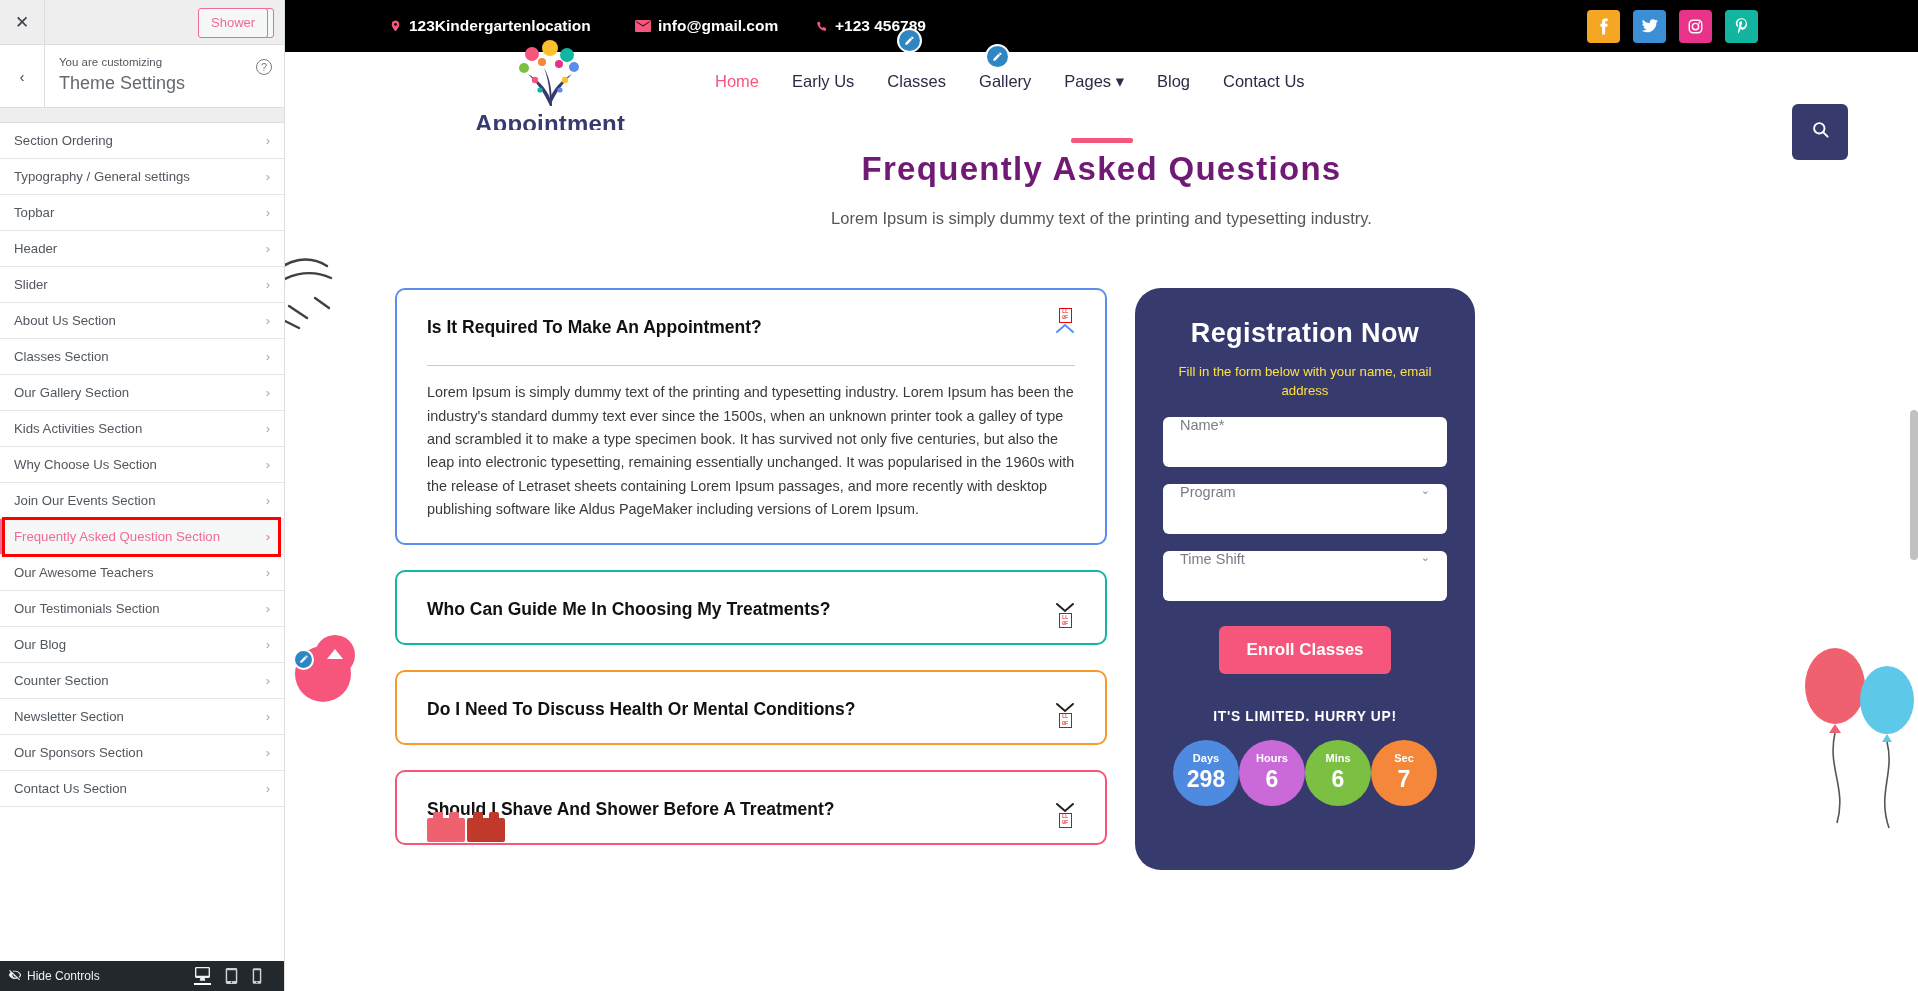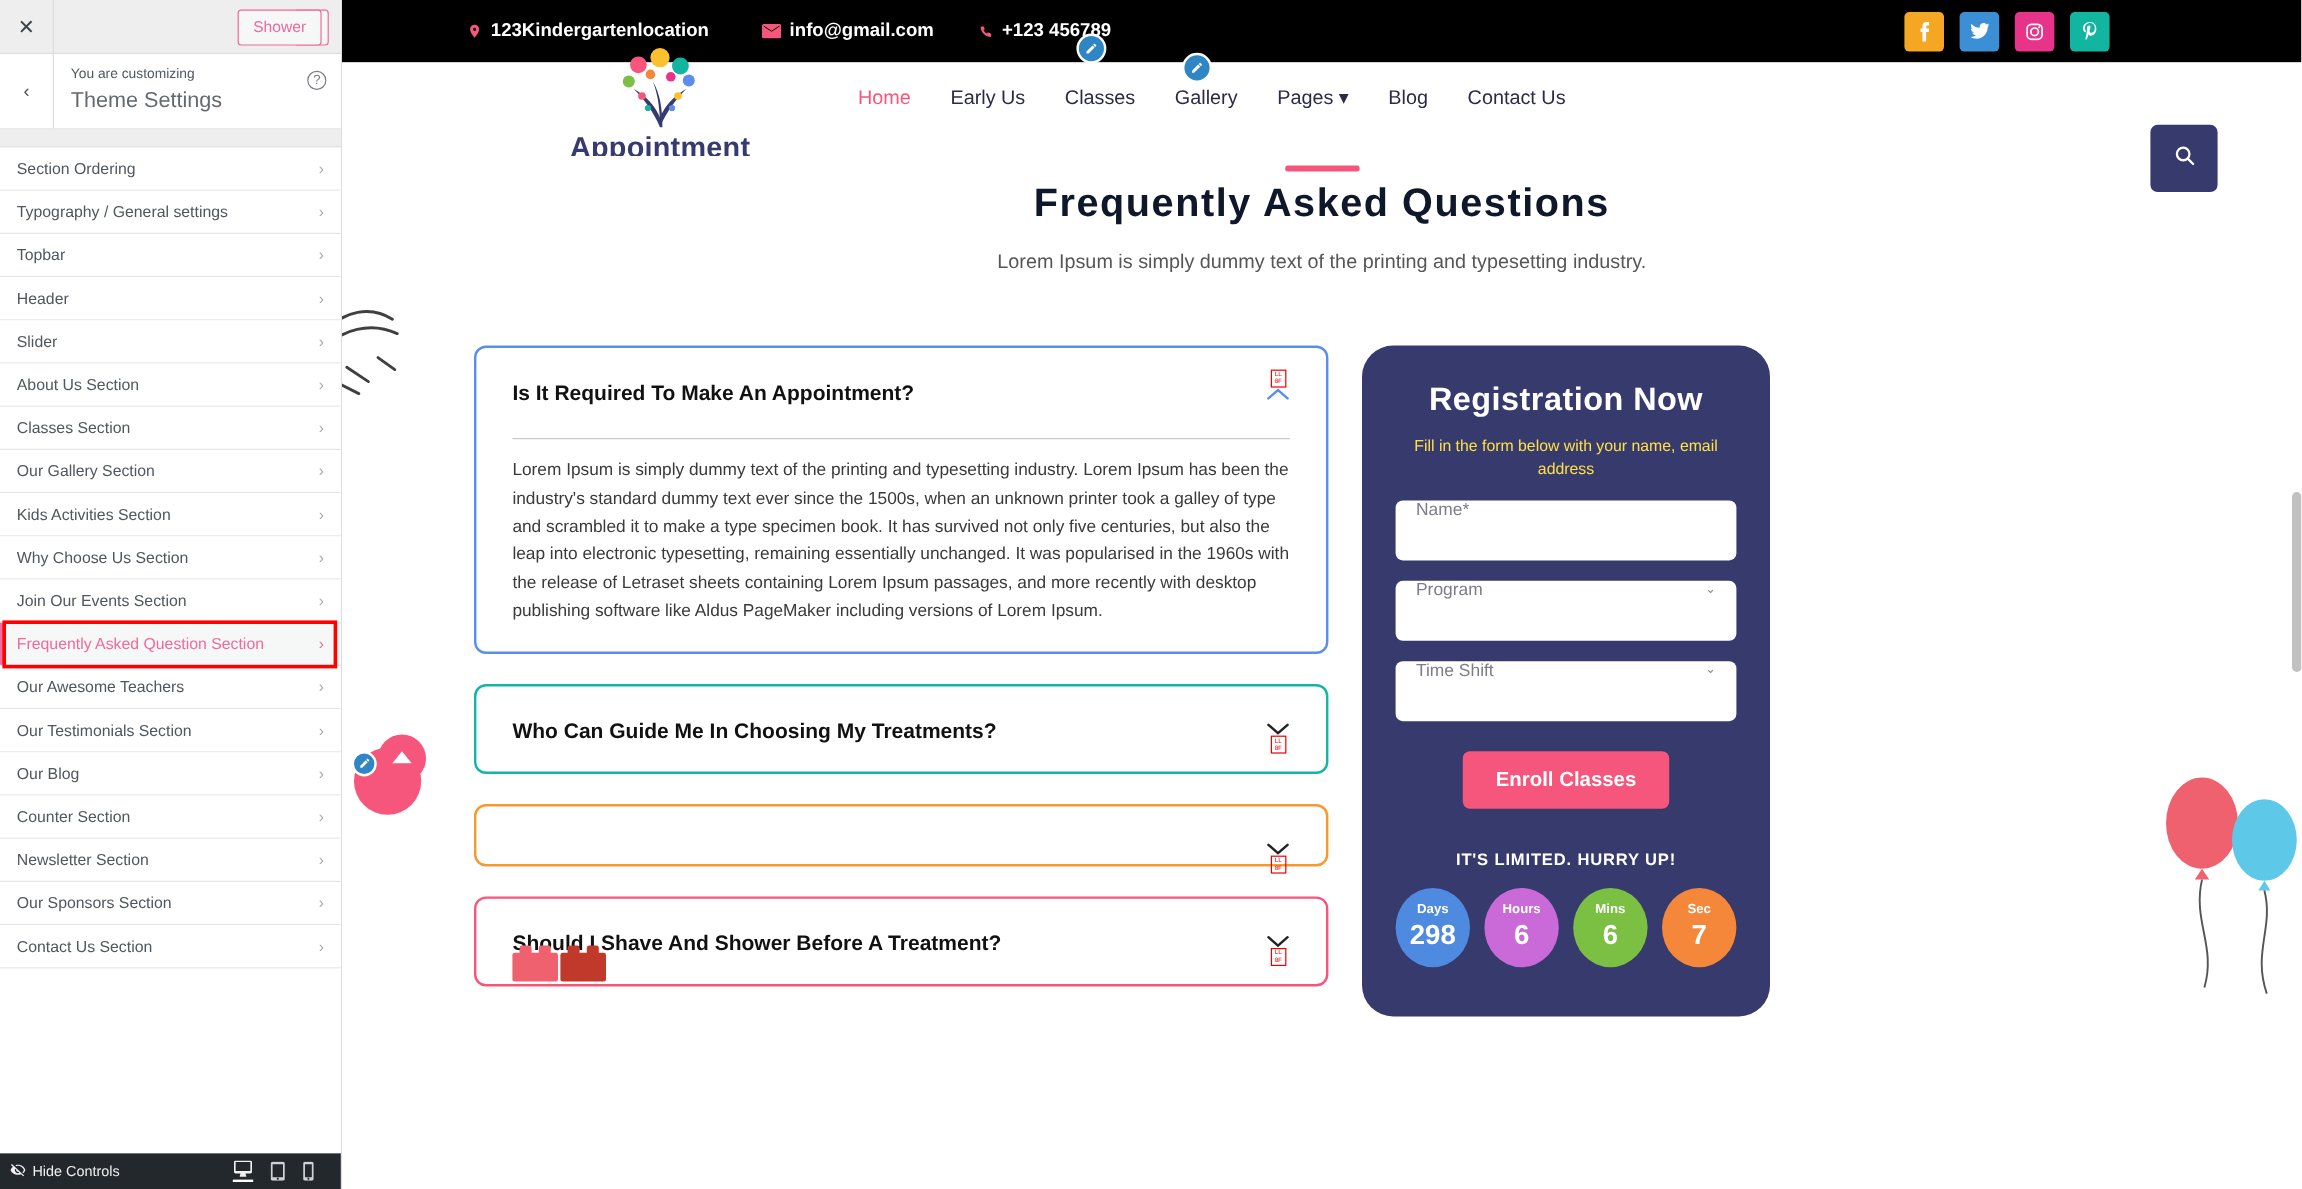--- a/index.html
+++ b/index.html
@@ -157,21 +157,21 @@
     background: #373a6d; color: #fff;
     display: flex; align-items: center; justify-content: center;
     font-size: 18px; cursor: pointer; z-index: 6;
   }
 
   
   .faq-wrap { position: relative; background: #fff; }
   .faq-head { text-align: center; padding-top: 8px; }
   .faq-accent { width: 62px; height: 5px; background: #f7567c; margin: 0 auto 6px; border-radius: 2px; }
   .faq-title {
-    font-size: 33px; color: #0f172a; font-weight: bold;
+    font-size: 33px; color: #701a75; font-weight: bold;
     letter-spacing: 1.3px; line-height: 1.2;
   }
   .faq-sub { font-size: 16.5px; color: #565656; margin-top: 20px; }
 
   .faq-body {
     display: flex; gap: 28px; padding: 60px 0 0 110px; position: relative;
   }
   .faq-col { width: 712px; }
   .acc {
     border-radius: 10px; background: #fff; margin-bottom: 25px;
@@ -216,21 +216,21 @@
   .enroll {
     margin: 25px auto 0; display: block; padding: 14px 27px;
     background: #f7567c; color: #fff; border: none; border-radius: 6px;
     font-size: 17px; font-weight: bold; cursor: pointer;
     font-family: "Liberation Sans", sans-serif;
   }
   .limited {
     margin-top: 35px; font-size: 13.8px; font-weight: bold;
     letter-spacing: .7px; color: #fff;
   }
-  .timer { display: flex; justify-content: center; gap: 12px; margin-top: 16px; }
+  .timer { display: flex; justify-content: center; gap: 0; margin-top: 16px; }
   .tcell {
     width: 66px; height: 66px; border-radius: 50%;
     display: flex; flex-direction: column; align-items: center; justify-content: center;
     color: #fff;
   }
   .tcell .lab { font-size: 11px; font-weight: bold; line-height: 1; }
   .tcell .num { font-size: 23px; font-weight: bold; line-height: 1.15; margin-top: 2px; }
 
   
   .sun {
@@ -550,20 +550,21 @@
                 <span class="chev-dn"><svg width="20" height="11" viewBox="0 0 20 11" fill="none" stroke="#222" stroke-width="2" stroke-linecap="round">
                     <path d="M2 2 L10 9 L18 2"></path>
                   </svg></span>
                 <span class="missing-glyph">
                   <span>LL</span>
                   <span>0F</span>
                 </span>
               </div>
             </div>
             <div class="acc" style="border: 2px solid rgb(247, 154, 43);">
+              <div class="acc-q">Do I Need To Discuss Health Or Mental Conditions?</div>
               <div class="acc-ic" style="top: 30px;">
                 <span class="chev-dn"><svg width="20" height="11" viewBox="0 0 20 11" fill="none" stroke="#222" stroke-width="2" stroke-linecap="round">
                     <path d="M2 2 L10 9 L18 2"></path>
                   </svg></span>
                 <span class="missing-glyph">
                   <span>LL</span>
                   <span>0F</span>
                 </span>
               </div>
             </div>

